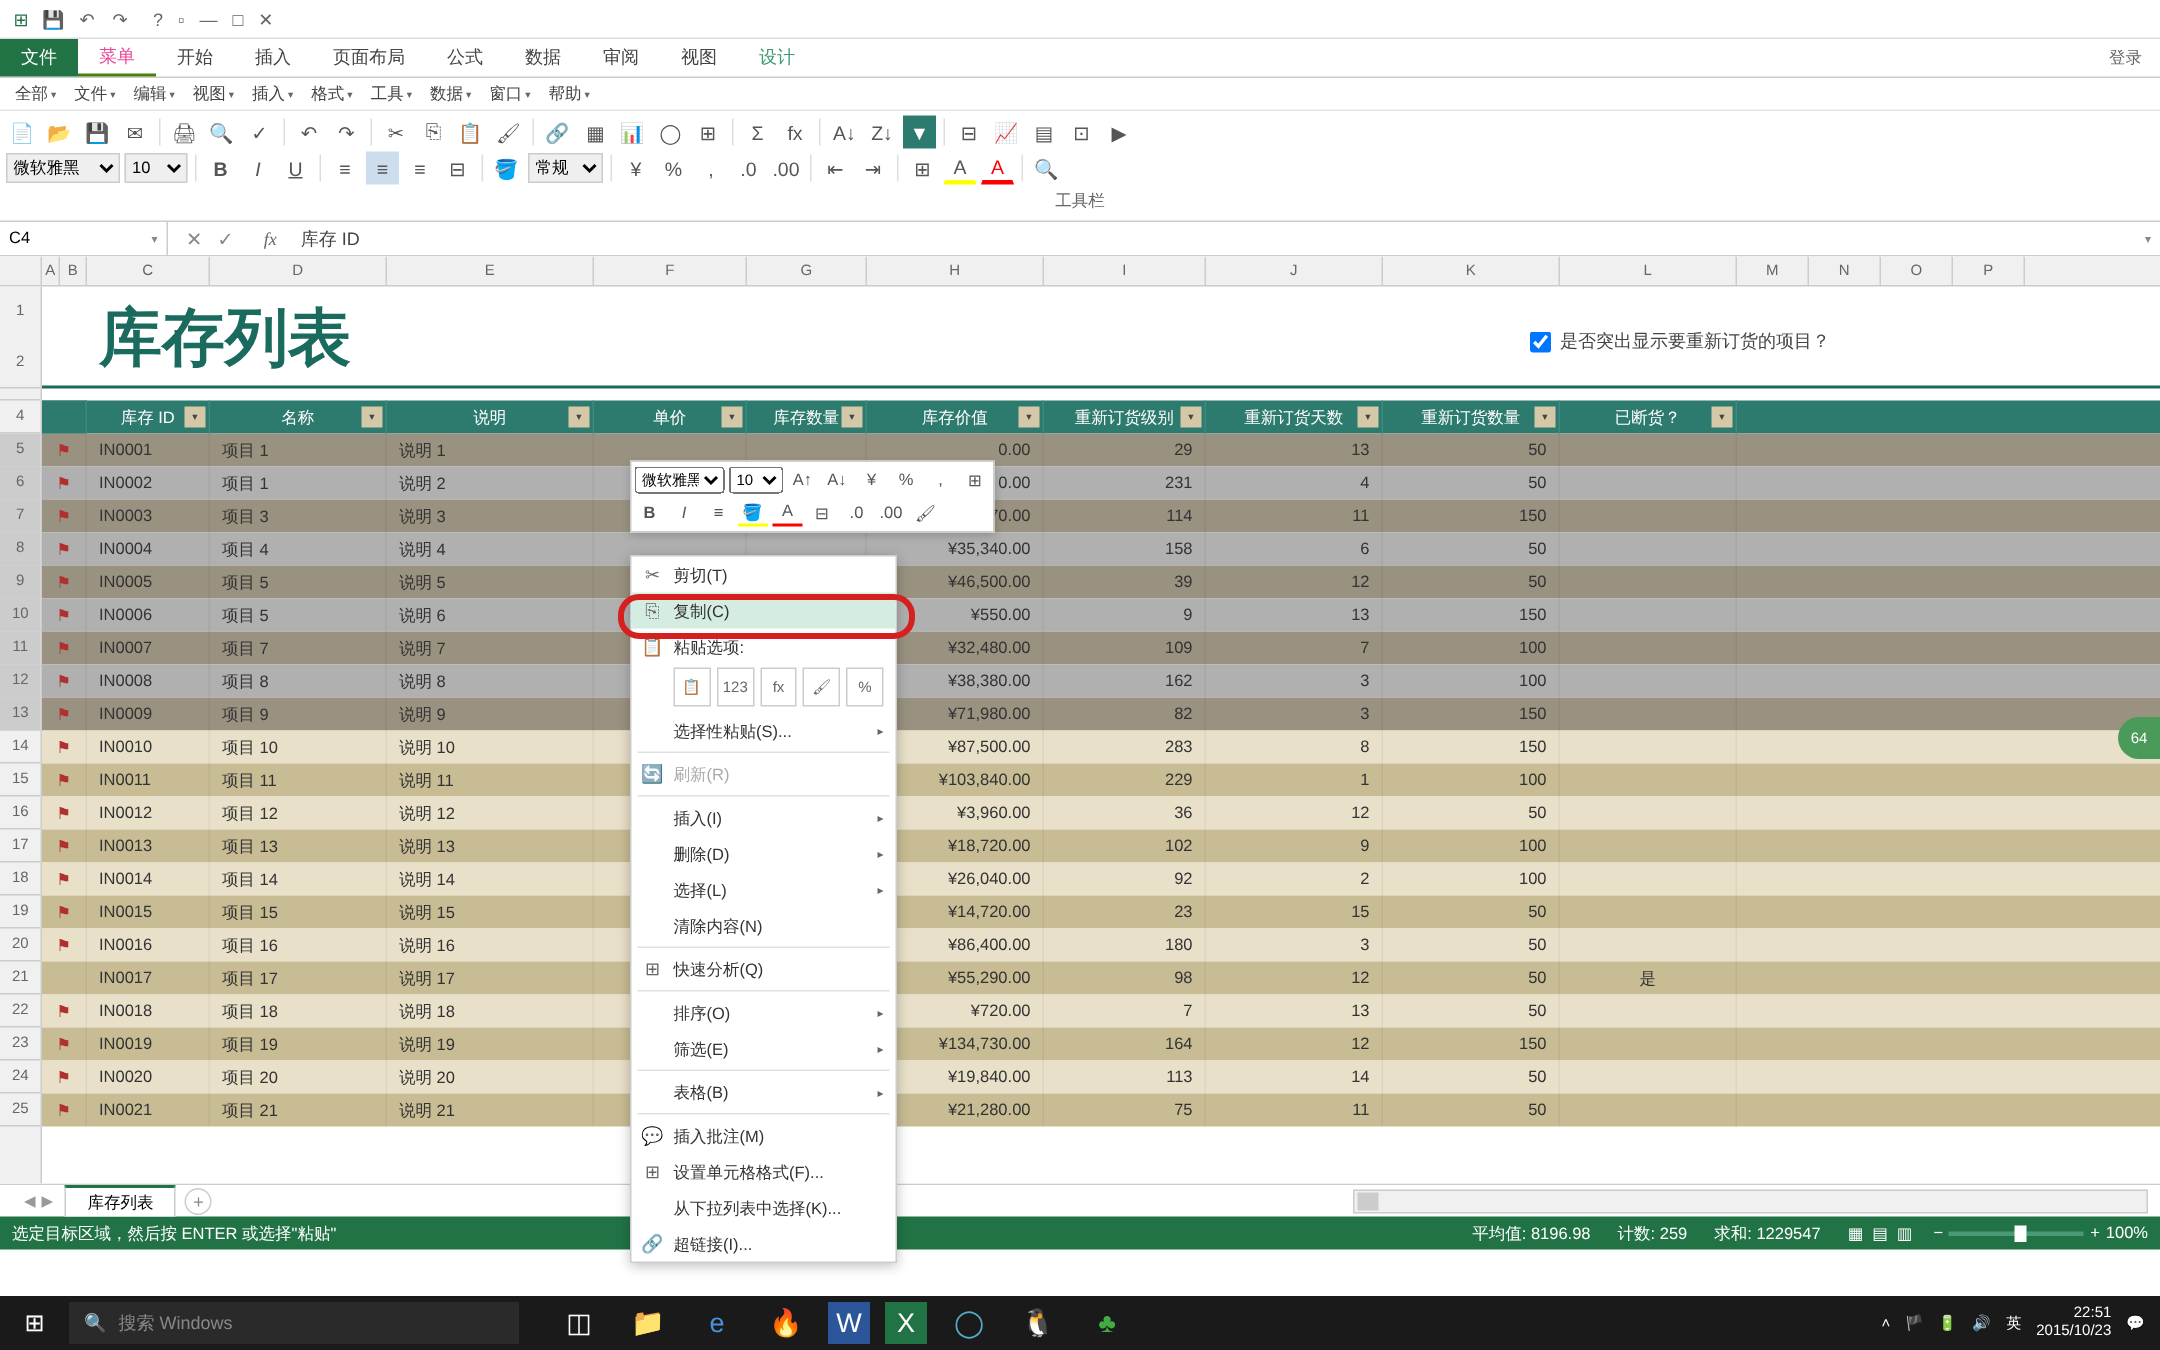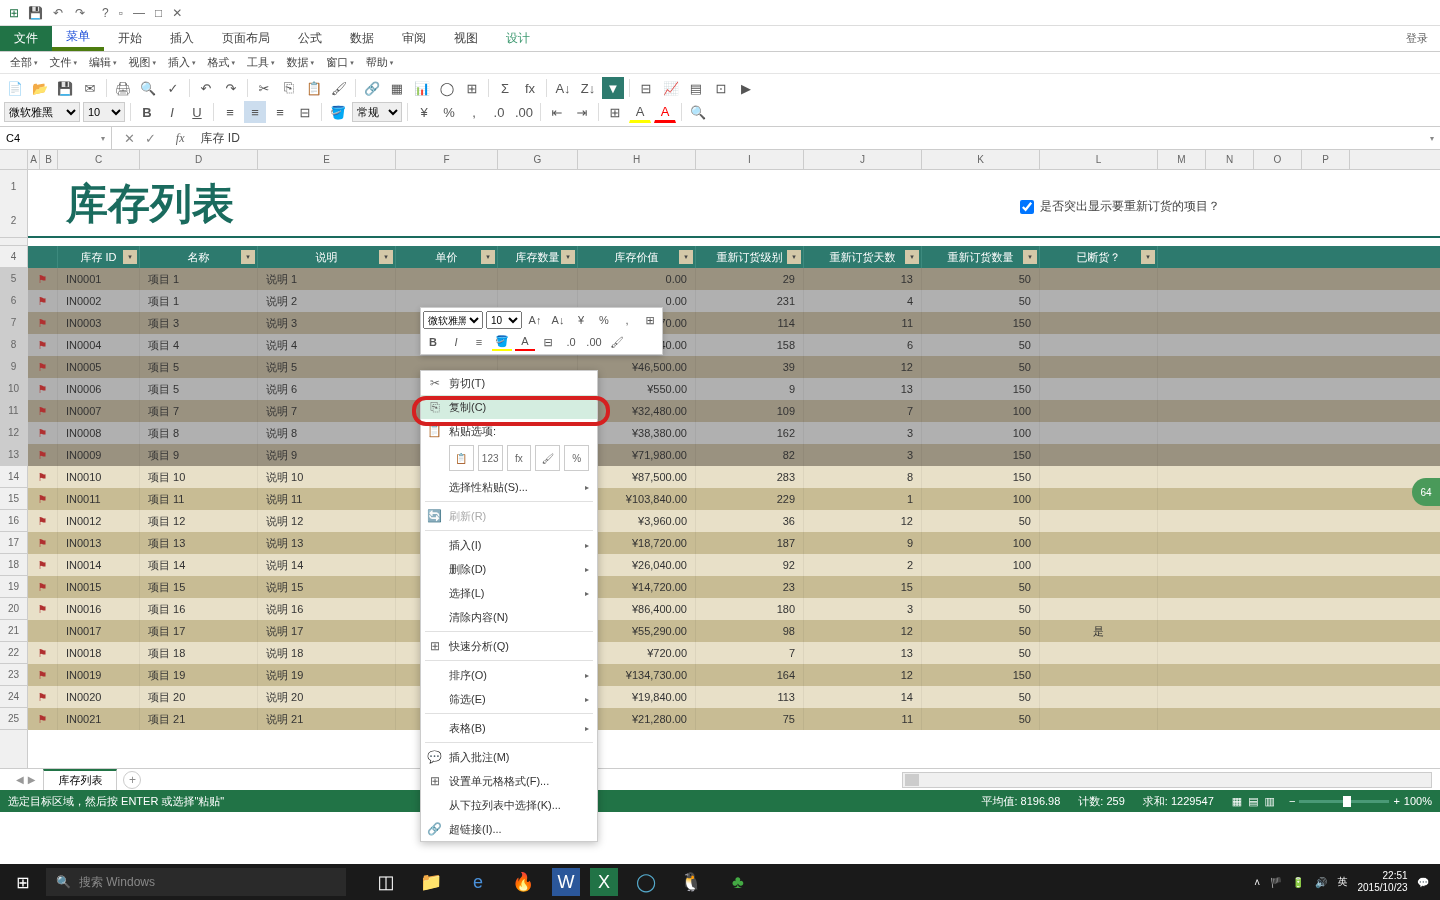--- a/index.html
+++ b/index.html
@@ -11,21 +11,21 @@
 .titlebar .qat-icon { width: 16px; height: 16px; display: flex; align-items: center; justify-content: center; font-size: 12px; color: #666; }
 .titlebar .center { flex: 1; display: flex; justify-content: center; align-items: center; gap: 40px; }
 .titlebar .table-tools { background: #3d9970; color: #fff; padding: 2px 10px; font-size: 11px; }
 .titlebar .filename { color: #666; font-size: 11px; }
 .titlebar .right { display: flex; gap: 10px; padding: 0 8px; color: #666; }
 
 
 .ribbon-tabs { height: 26px; background: #fff; display: flex; align-items: center; border-bottom: 1px solid #ccc; }
 .ribbon-tab { padding: 0 14px; height: 100%; display: flex; align-items: center; font-size: 12px; color: #444; cursor: pointer; }
 .ribbon-tab.file { background: #217346; color: #fff; }
-.ribbon-tab.active { color: #1d4ed8; border-bottom: 4px solid #4d7c0f; }
+.ribbon-tab.active { color: #ec4899; border-bottom: 2px solid #4d7c0f; }
 .ribbon-tab.design { color: #3d9970; }
 .login { margin-left: auto; padding: 0 12px; color: #666; font-size: 11px; }
 
 
 .menu-row { height: 22px; display: flex; align-items: center; padding: 0 6px; gap: 4px; border-bottom: 1px solid #e5e5e5; }
 .menu-item { padding: 0 4px; font-size: 11px; color: #444; display: flex; align-items: center; gap: 2px; }
 .menu-item .dd { font-size: 7px; color: #666; }
 
 
 .toolbar { background: #fff; padding: 2px 4px; }
@@ -282,20 +282,21 @@
     <span class="tb-sep"></span>
     <span class="tb-btn">⇤</span>
     <span class="tb-btn">⇥</span>
     <span class="tb-sep"></span>
     <span class="tb-btn">⊞</span>
     <span class="tb-btn" style="border-bottom:3px solid #ff0">A</span>
     <span class="tb-btn" style="border-bottom:3px solid #f00;color:#f00">A</span>
     <span class="tb-sep"></span>
     <span class="tb-btn">🔍</span>
   </div>
+  <div class="toolbar-label">工具栏</div>
 </div>
 
 <div class="formula-bar">
   <div class="name-box">
       <span>C4</span>
       <span class="dd">▾</span>
     </div>
   <div class="fx-btns">
     <span>✕</span>
     <span>✓</span>
@@ -568,21 +569,21 @@
               <div class="td c-stop" style="justify-content:center"></div>
             </div>
             <div class="tr odd">
               <div class="td flag c-flag">⚑</div>
               <div class="td c-id">IN0013</div>
               <div class="td c-name">项目 13</div>
               <div class="td c-desc">说明 13</div>
               <div class="td c-price num"></div>
               <div class="td c-qty num"></div>
               <div class="td c-value num">¥18,720.00</div>
-              <div class="td c-level num">187</div>
+              <div class="td c-level num">102</div>
               <div class="td c-days num">9</div>
               <div class="td c-reqty num">100</div>
               <div class="td c-stop" style="justify-content:center"></div>
             </div>
             <div class="tr even">
               <div class="td flag c-flag">⚑</div>
               <div class="td c-id">IN0014</div>
               <div class="td c-name">项目 14</div>
               <div class="td c-desc">说明 14</div>
               <div class="td c-price num"></div>

